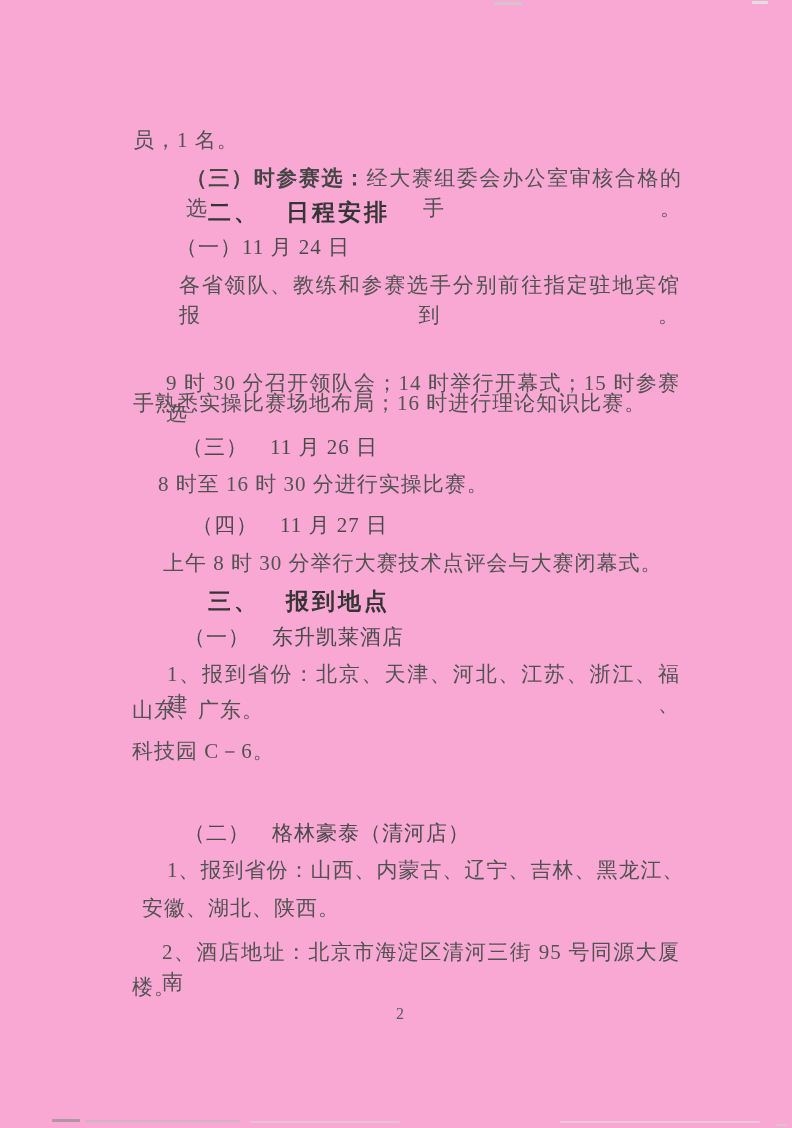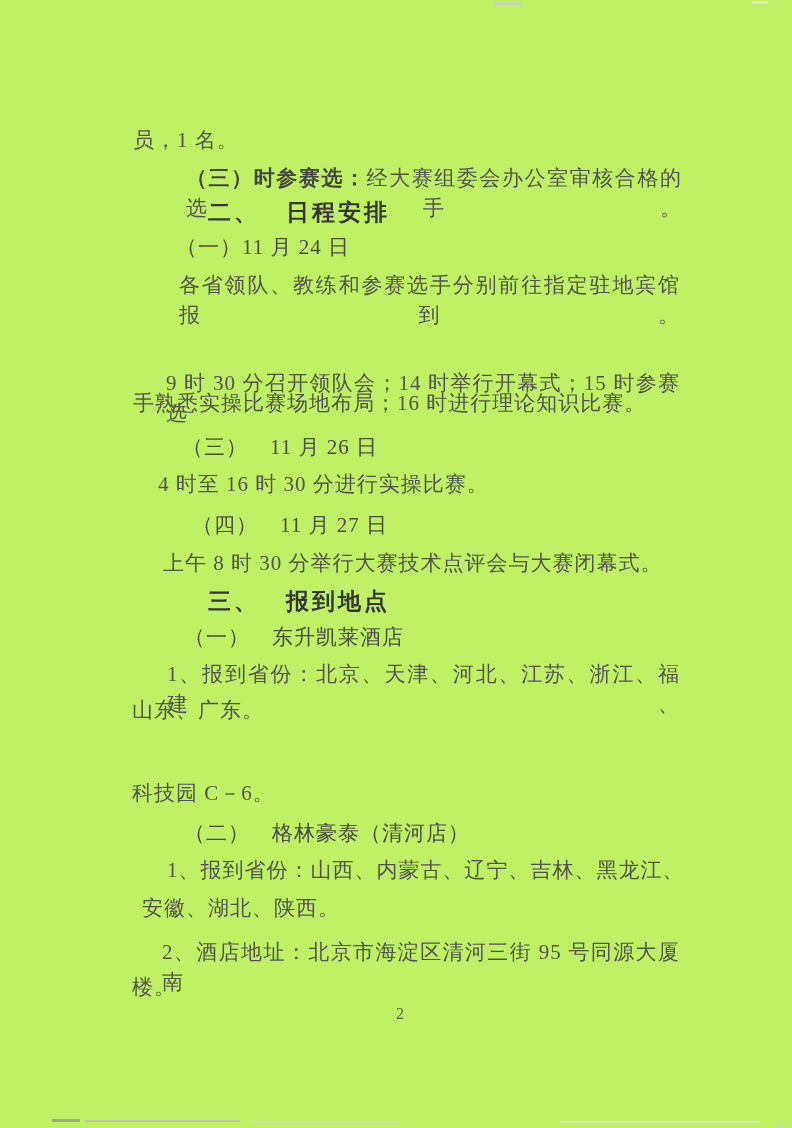--- a/index.html
+++ b/index.html
@@ -4,21 +4,21 @@
 <style>
   html,body{margin:0;padding:0;}
   body{
     width:792px;height:1128px;
     background:#e9e9e9;
     font-family:"Liberation Serif","DejaVu Serif",serif;
   }
   .page{
     position:relative;
     width:792px;height:1128px;
-    background:#bef264;
+    background:#f9a8d4;
     overflow:hidden;
   }
   .line{
     position:absolute;
     height:30px;
     line-height:30px;
     font-size:21px;
     letter-spacing:1px;
     color:#525252;
     white-space:nowrap;
@@ -97,21 +97,21 @@
 
   <div class="line" style="top:388px;left:133px;">
     <span>手熟悉实操比赛场地布局；16 时进行理论知识比赛。</span>
   </div>
 
   <div class="line sub-heading" style="top:432px;left:182px;text-align:right;">
     <span>（三）　11 月 26 日</span>
   </div>
 
   <div class="line" style="top:469px;left:158px;">
-    <span>4 时至 16 时 30 分进行实操比赛。</span>
+    <span>8 时至 16 时 30 分进行实操比赛。</span>
   </div>
 
   <div class="line sub-heading" style="top:510px;left:192px;">
     <span>（四）　11 月 27 日</span>
   </div>
 
   <div class="line" style="top:548px;left:163px;">
     <span>上午 8 时 30 分举行大赛技术点评会与大赛闭幕式。</span>
   </div>
 
@@ -125,21 +125,21 @@
 
   <div class="line fill" style="top:659px;left:167px;width:513px;">
     <span>1、报到省份：北京、天津、河北、江苏、浙江、福建、</span>
   </div>
 
   <div class="line" style="top:695px;left:132px;text-align:center;">
     <span>山东、广东。</span>
   </div>
 
 
-  <div class="line" style="top:778px;left:132px;">
+  <div class="line" style="top:736px;left:132px;">
     <span>科技园 C－6。</span>
   </div>
 
   <div class="line sub-heading" style="top:818px;left:184px;">
     <span>（二）　格林豪泰（清河店）</span>
   </div>
 
   <div class="line" style="top:855px;left:167px;">
     <span>1、报到省份：山西、内蒙古、辽宁、吉林、黑龙江、</span>
   </div>

